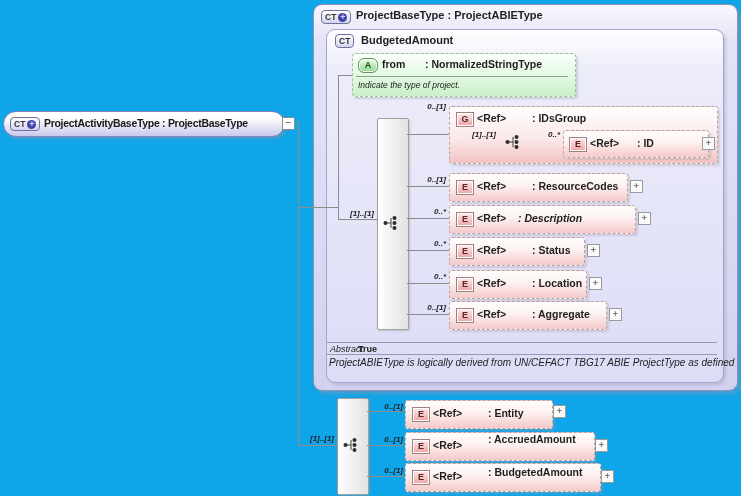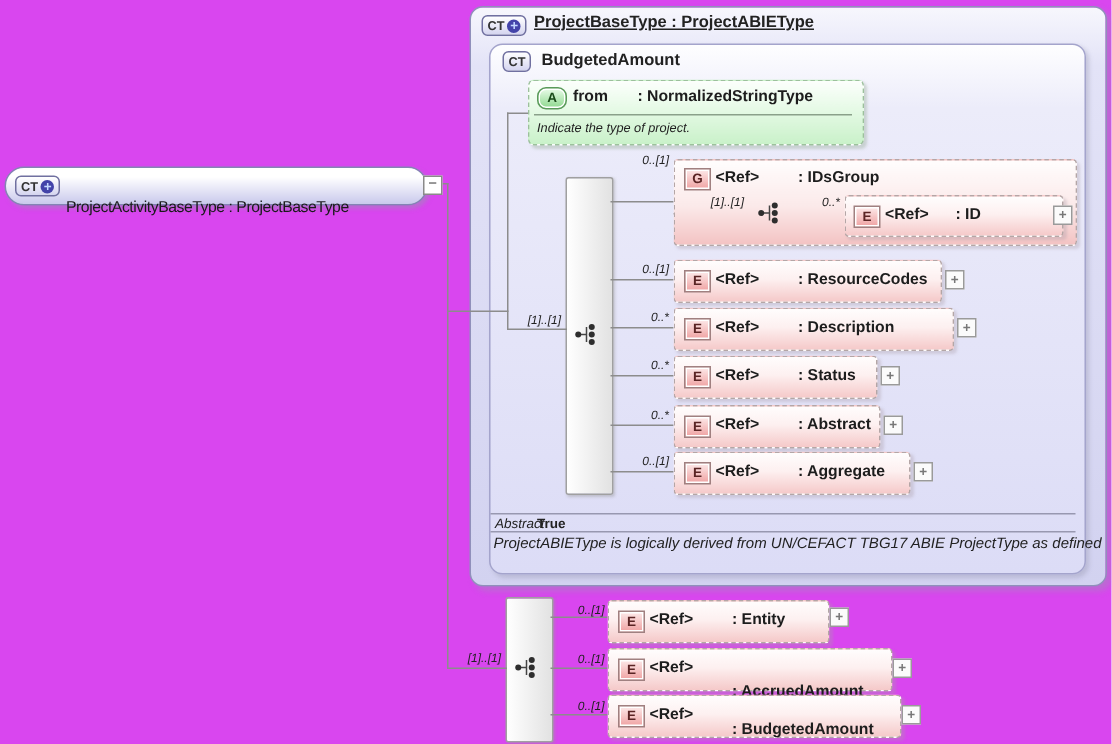--- a/index.html
+++ b/index.html
@@ -1,16 +1,16 @@
 <!DOCTYPE html>
 <html><head>
 <meta charset="utf-8">
 <style>
   html,body{margin:0;padding:0;background:#fff;}
-  #stage{position:relative;width:741px;height:496px;background:#d946ef;overflow:hidden;
+  #stage{position:relative;width:741px;height:496px;background:#0ea5e9;overflow:hidden;
          font-family:"Liberation Sans","DejaVu Sans",sans-serif;color:#1a1a1a;}
   
   .hline,.vline{position:absolute;background:#8c8c8c;z-index:5;}
   .hline{height:1px;}
   .vline{width:1px;}
   
   .outer-panel{position:absolute;left:313px;top:4px;width:423px;height:385px;border:1px solid #9090bb;
     border-radius:9px;background:linear-gradient(180deg,#f7f7fd 0%,#e3e3f7 10%,#d2d2f0 100%);
     box-shadow:3px 3px 4px rgba(150,150,175,.45);z-index:1;}
   .inner-panel{position:absolute;left:326px;top:29px;width:396px;height:352px;border:1px solid #a4a4cc;
@@ -19,42 +19,42 @@
   .panel-title{position:absolute;font-weight:700;font-size:11px;color:#222;white-space:nowrap;}
   
   .ctbadge{position:absolute;display:inline-flex;align-items:center;gap:2px;height:12px;padding:0 3px;
     border:1px solid #7070a0;border-radius:4px;background:linear-gradient(#ffffff,#d4d4ef);
     font-weight:700;font-size:8.5px;color:#333;line-height:12px;}
   .plus-circle{display:inline-block;width:9px;height:9px;border-radius:50%;background:#4343a9;
     color:#c5d8ff;font-weight:700;font-size:9px;line-height:8px;text-align:center;}
   
   .root-node{position:absolute;left:3px;top:111px;width:280px;height:24px;border:1px solid #8484b4;
     border-radius:13px;background:linear-gradient(#ffffff 25%,#c9c9ec);box-shadow:2px 2px 3px rgba(150,150,175,.5);z-index:4;}
-  .root-title{position:absolute;left:40px;top:20px;font-weight:400;font-size:10.5px;letter-spacing:-0.3px;white-space:nowrap;}
+  .root-title{position:absolute;left:40px;top:5px;font-weight:700;font-size:10.5px;letter-spacing:-0.3px;white-space:nowrap;}
   .collapse-box{position:absolute;left:282px;top:117px;width:11px;height:11px;border:1px solid #8a8a8a;
     background:#ffffff;color:#444;font-size:10px;line-height:10px;text-align:center;z-index:6;}
   
   .seqbar{position:absolute;border:1px solid #a0a0a0;border-radius:2px;
     background:linear-gradient(90deg,#ffffff,#e2e2e2);box-shadow:1px 1px 2px rgba(150,150,150,.45);z-index:4;}
   .seq-icon{position:absolute;z-index:6;}
   
   .ebox{position:absolute;height:27px;border:1px dashed #b4a6a6;border-radius:3px;
     background:linear-gradient(180deg,#fffdfd 0%,#fdf0f0 45%,#f5c9c9 100%);
     box-shadow:2px 2px 2px rgba(170,155,165,.35);z-index:6;}
   .gbox{position:absolute;border:1px dashed #b4a6a6;border-radius:3px;
     background:linear-gradient(180deg,#fffdfd 0%,#fbe9e9 55%,#f3c3c3 100%);
     box-shadow:2px 2px 2px rgba(170,155,165,.35);z-index:5;}
   .badge-e{position:absolute;width:16px;height:13px;border:1px solid #a08080;box-shadow:inset 0 0 0 1px #fff;
     background:linear-gradient(#fdeaea,#efa2a2);color:#5a2424;font-weight:700;font-size:9px;line-height:13px;text-align:center;}
   .badge-a{position:absolute;width:18px;height:13px;border:1px solid #5a9a5a;border-radius:6px;box-shadow:inset 0 0 0 1px #fff;
     background:linear-gradient(#e9fce9,#8ed88e);color:#1a4a1a;font-weight:700;font-size:9px;line-height:13px;text-align:center;}
   .etext{position:absolute;font-weight:700;font-size:10.5px;white-space:nowrap;color:#1d1d1d;}
   .plusbox{position:absolute;width:11px;height:11px;border:1px solid #9a9a9a;background:#fbfbfb;
     color:#777;font-weight:700;font-size:9px;line-height:10px;text-align:center;z-index:7;}
-  .card{position:absolute;font-style:italic;font-weight:400;font-size:8px;color:#222;
+  .card{position:absolute;font-style:italic;font-weight:700;font-size:8px;color:#222;
     text-align:right;white-space:nowrap;z-index:7;}
   
   .attr-box{position:absolute;left:352px;top:53px;width:222px;height:42px;border:1px dashed #9cc09c;border-radius:4px;
     background:linear-gradient(180deg,#fcfffc 0%,#e8fae8 40%,#c9f1c9 100%);
     box-shadow:2px 2px 2px rgba(150,170,150,.4);z-index:6;}
   .attr-div{position:absolute;left:3px;top:22px;width:212px;height:1px;background:#8aa08a;}
   .annot{position:absolute;left:5px;top:26px;font-style:italic;font-size:8.5px;color:#222;white-space:nowrap;}
   
   .facet-line{position:absolute;height:1px;background:#9898b0;z-index:3;}
   .facet-label{position:absolute;font-style:italic;font-size:9px;color:#222;z-index:3;}
@@ -64,21 +64,21 @@
 </head>
 <body>
 
 <div id="stage">
 
   <div class="outer-panel">
     <span class="ctbadge" style="left:7px;top:5px;">
       <span>CT</span>
         <span class="plus-circle">+</span>
     </span>
-    <span class="panel-title" style="left:42px;top:4px;text-decoration:underline;">ProjectBaseType : ProjectABIEType</span>
+    <span class="panel-title" style="left:42px;top:4px;">ProjectBaseType : ProjectABIEType</span>
   </div>
 
   <div class="inner-panel">
     <span class="ctbadge" style="left:8px;top:4px;">
       <span>CT</span>
     </span>
     <span class="panel-title" style="left:34px;top:4px;">BudgetedAmount</span>
   </div>
 
   <div class="hline" style="left:294px;top:122px;width:5px;"></div>
@@ -157,37 +157,37 @@
     <span class="badge-e" style="left:6px;top:6px;">E</span>
     <span class="etext" style="left:27px;top:6px;">&lt;Ref&gt;</span>
     <span class="etext" style="left:82px;top:6px;">: ResourceCodes</span>
   </div>
   <div class="plusbox" style="left:630px;top:180px;">+</div>
 
   <div class="card" style="left:386px;top:207px;width:60px;">0..*</div>
   <div class="ebox" style="left:449px;top:205px;width:185px;">
     <span class="badge-e" style="left:6px;top:6px;">E</span>
     <span class="etext" style="left:27px;top:6px;">&lt;Ref&gt;</span>
-    <span class="etext" style="left:82px;top:6px;">: Description</span>
+    <span class="etext" style="left:68px;top:6px;font-style:italic;">: Description</span>
   </div>
   <div class="plusbox" style="left:638px;top:212px;">+</div>
 
   <div class="card" style="left:386px;top:239px;width:60px;">0..*</div>
   <div class="ebox" style="left:449px;top:237px;width:134px;">
     <span class="badge-e" style="left:6px;top:6px;">E</span>
     <span class="etext" style="left:27px;top:6px;">&lt;Ref&gt;</span>
     <span class="etext" style="left:82px;top:6px;">: Status</span>
   </div>
   <div class="plusbox" style="left:587px;top:244px;">+</div>
 
   <div class="card" style="left:386px;top:272px;width:60px;">0..*</div>
   <div class="ebox" style="left:449px;top:270px;width:136px;">
     <span class="badge-e" style="left:6px;top:6px;">E</span>
     <span class="etext" style="left:27px;top:6px;">&lt;Ref&gt;</span>
-    <span class="etext" style="left:82px;top:6px;">: Abstract</span>
+    <span class="etext" style="left:82px;top:6px;">: Location</span>
   </div>
   <div class="plusbox" style="left:589px;top:277px;">+</div>
 
   <div class="card" style="left:386px;top:303px;width:60px;">0..[1]</div>
   <div class="ebox" style="left:449px;top:301px;width:156px;">
     <span class="badge-e" style="left:6px;top:6px;">E</span>
     <span class="etext" style="left:27px;top:6px;">&lt;Ref&gt;</span>
     <span class="etext" style="left:82px;top:6px;">: Aggregate</span>
   </div>
   <div class="plusbox" style="left:609px;top:308px;">+</div>
@@ -214,25 +214,25 @@
     <span class="badge-e" style="left:6px;top:6px;">E</span>
     <span class="etext" style="left:27px;top:6px;">&lt;Ref&gt;</span>
     <span class="etext" style="left:82px;top:6px;">: Entity</span>
   </div>
   <div class="plusbox" style="left:553px;top:405px;">+</div>
 
   <div class="card" style="left:359px;top:435px;width:44px;">0..[1]</div>
   <div class="ebox" style="left:405px;top:432px;width:188px;">
     <span class="badge-e" style="left:6px;top:6px;">E</span>
     <span class="etext" style="left:27px;top:6px;">&lt;Ref&gt;</span>
-    <span class="etext" style="left:82px;top:22px;">: AccruedAmount</span>
+    <span class="etext" style="left:82px;top:0;">: AccruedAmount</span>
   </div>
   <div class="plusbox" style="left:595px;top:439px;">+</div>
 
   <div class="card" style="left:359px;top:466px;width:44px;">0..[1]</div>
   <div class="ebox" style="left:405px;top:463px;width:194px;">
     <span class="badge-e" style="left:6px;top:6px;">E</span>
     <span class="etext" style="left:27px;top:6px;">&lt;Ref&gt;</span>
-    <span class="etext" style="left:82px;top:16px;">: BudgetedAmount</span>
+    <span class="etext" style="left:82px;top:2px;">: BudgetedAmount</span>
   </div>
   <div class="plusbox" style="left:601px;top:470px;">+</div>
 
 </div>
 
 </body></html>

